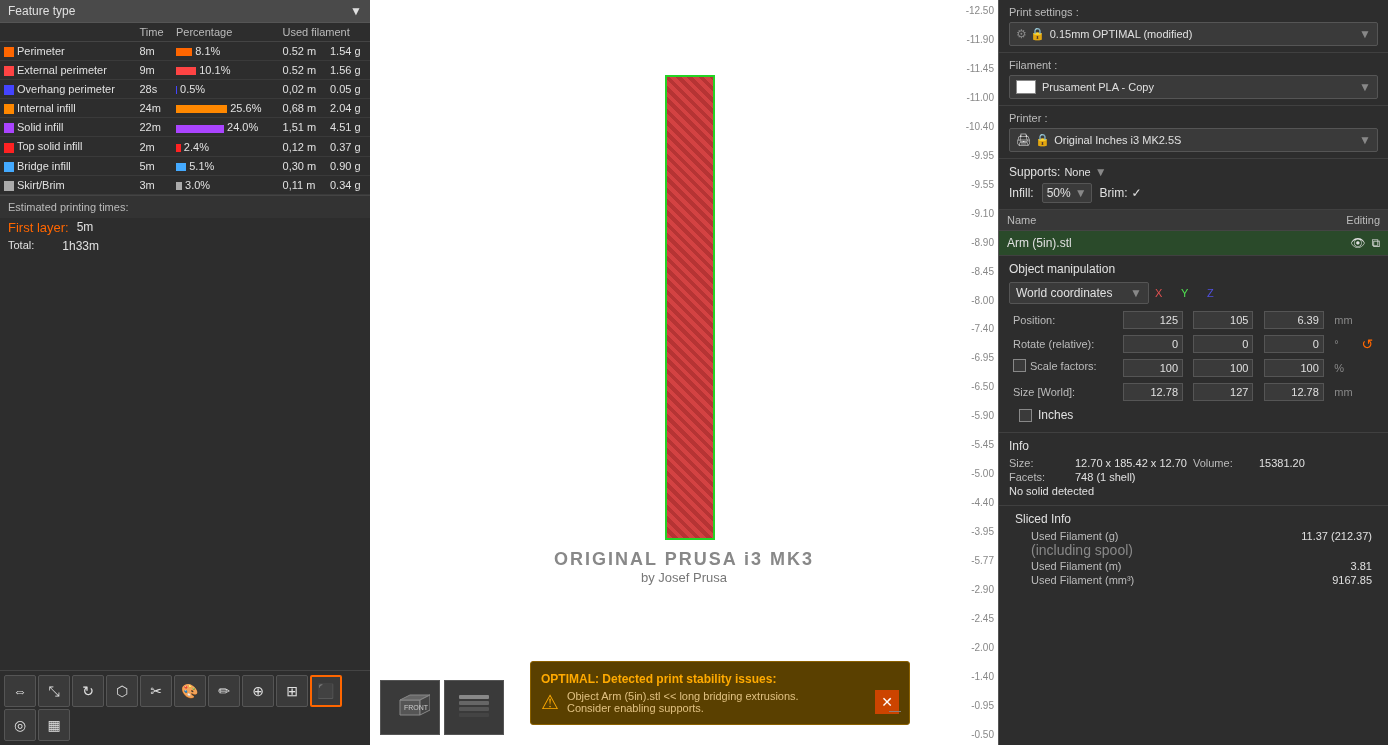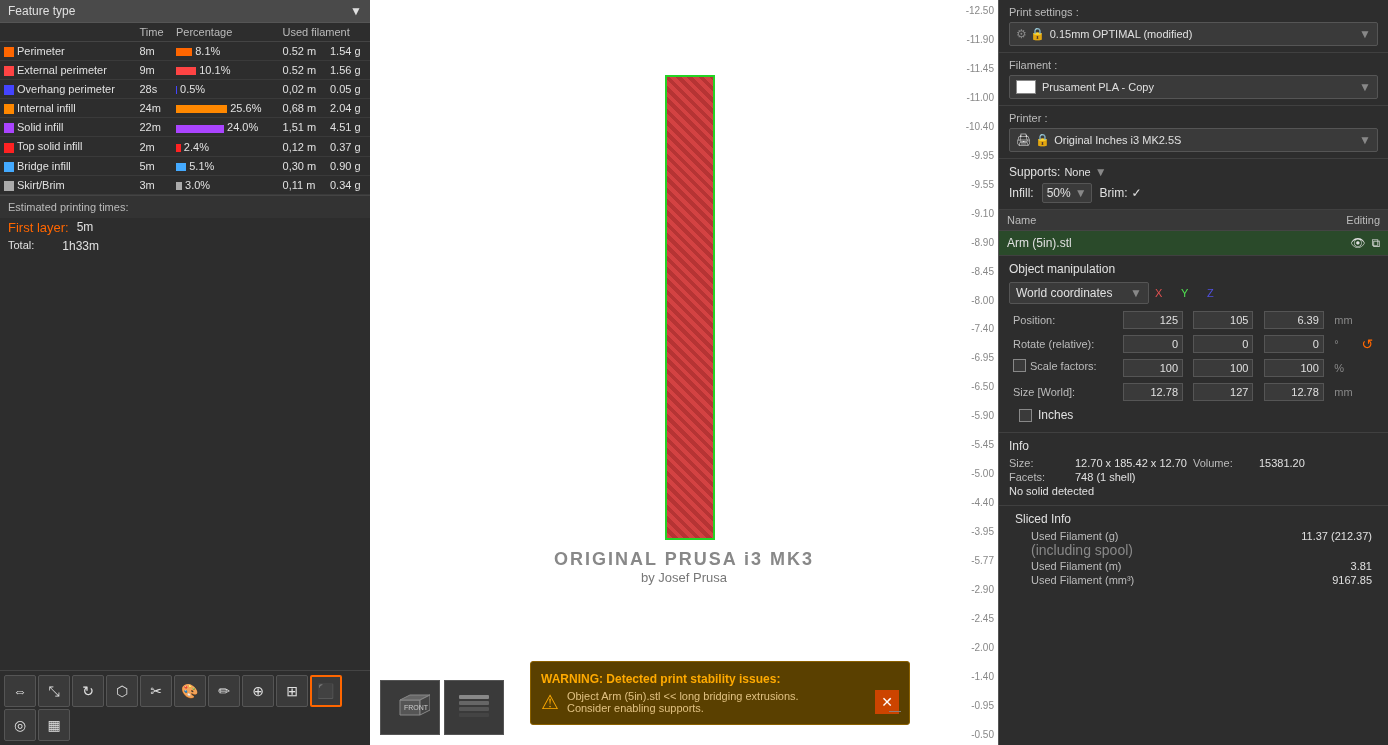--- a/index.html
+++ b/index.html
@@ -740,21 +740,21 @@
     <div class="object-inner"></div>
   </div>
 
   <div class="printer-label">
     <div class="main-name">ORIGINAL PRUSA i3 MK3</div>
     <div class="sub-name">by Josef Prusa</div>
   </div>
 
   <div class="warning-box">
     <div class="warning-title">
-      <span>WARNING:</span> <span>Detected print stability issues:</span>
+      <span>OPTIMAL:</span> <span>Detected print stability issues:</span>
     </div>
     <div class="warning-body">
       <span class="warning-icon">⚠</span>
       <div class="warning-text">
         <div>Object Arm (5in).stl &lt;&lt; long bridging extrusions.</div>
         <div>Consider enabling supports.</div>
       </div>
       <button class="warning-close">✕</button>
     </div>
     <div class="warning-minimize">—</div>

